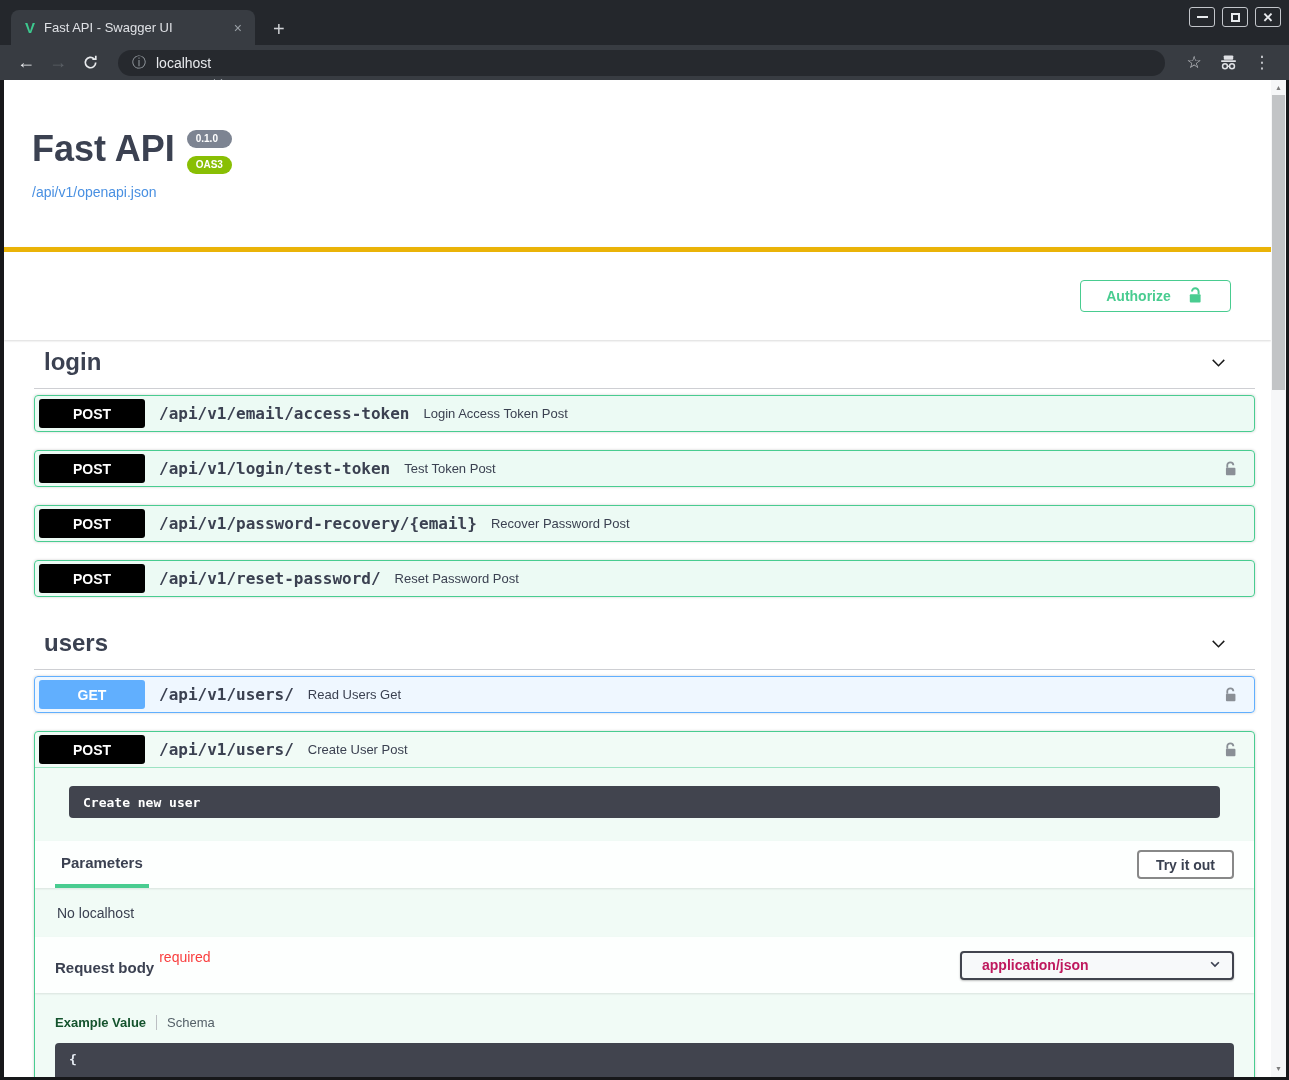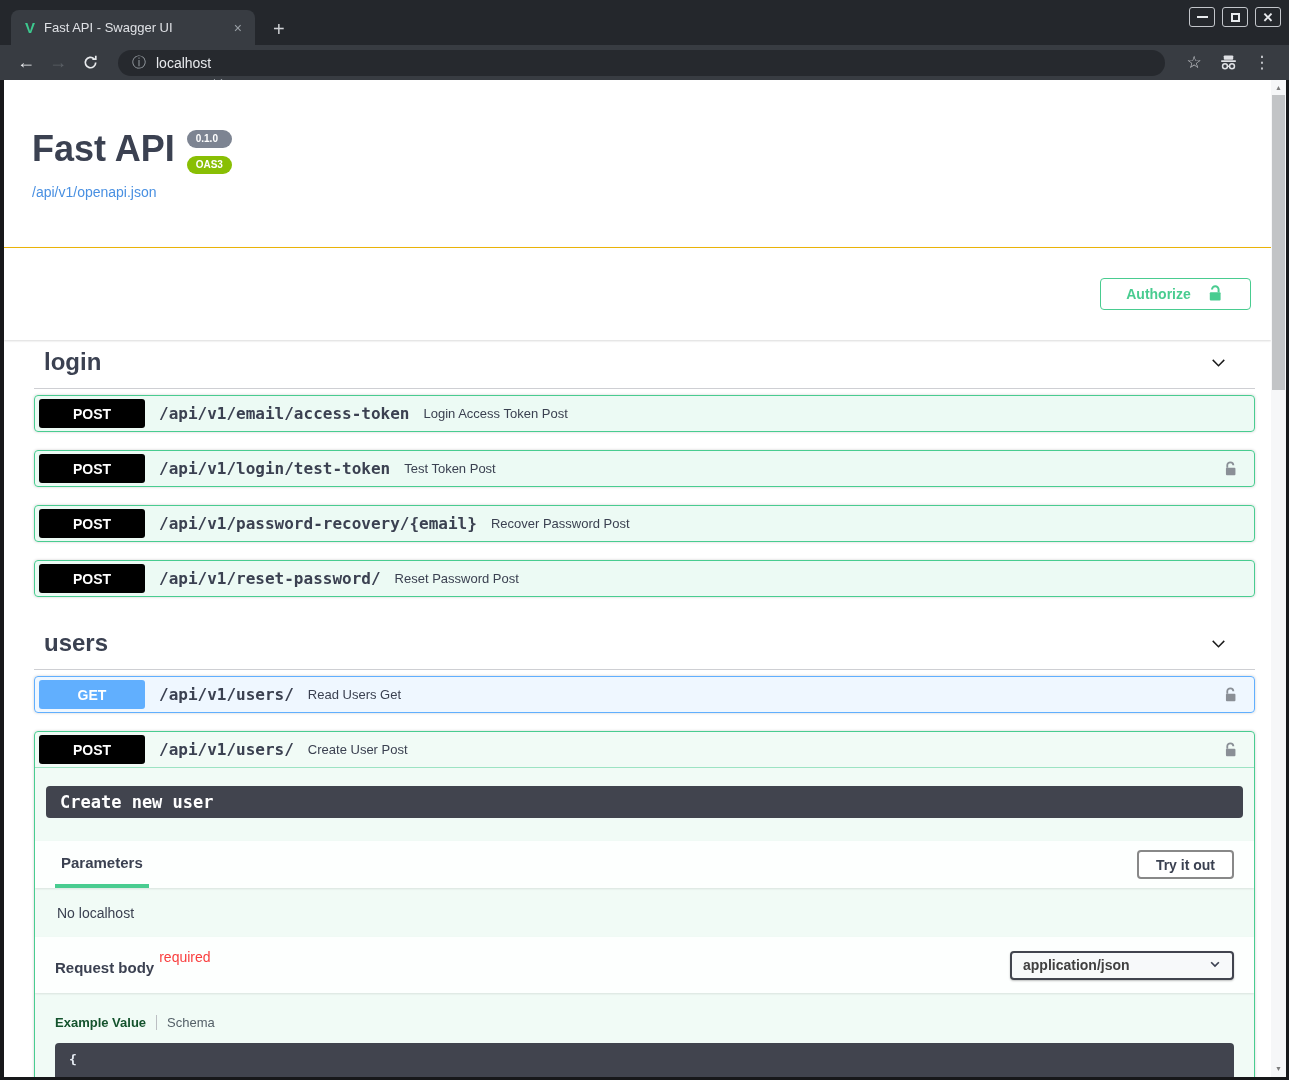--- a/index.html
+++ b/index.html
@@ -46,23 +46,23 @@
 
   
   .info-block { padding:48px 28px 0; }
   .api-title { font-size:36px; font-weight:bold; color:#3b4151; display:flex; align-items:flex-start; }
   .badges { display:flex; gap:8px; margin:2px 0 0 12px;flex-direction:column; }
   .pill { font-size:10px; font-weight:bold; color:#fff; border-radius:57px; padding:3px 9px; line-height:12px; }
   .pill.version { background:#7d8492; }
   .pill.oas { background:#89bf04; }
   .spec-link { display:inline-block; margin-top:10px; font-size:14px; color:#4990e2; text-decoration:none; }
 
-  .scheme-container { margin-top:46px; height:93px; background:#fff; border-top:1px solid #eab308;
+  .scheme-container { margin-top:46px; height:93px; background:#fff; border-top:5px solid #eab308;
                       box-shadow:0 1px 2px 0 rgba(0,0,0,.15); display:flex; align-items:center;
-                      justify-content:flex-end; padding-right:20px; }
+                      justify-content:flex-end; padding-right:40px; }
   .authorize-btn { width:151px; height:32px; background:#fff; border:1px solid #49cc90; border-radius:4px;
                    color:#49cc90; font-weight:bold; font-size:14px; display:flex; align-items:center;
                    justify-content:center; gap:14px; cursor:pointer; font-family:inherit; }
 
   
   .ops-wrap { padding:0 16px 0 30px; }
   .tag-header { margin-top:24px; display:flex; align-items:center; justify-content:space-between;
                 padding:8px 26px 12px 10px; border-bottom:1px solid rgba(59,65,81,.25); }
   .tag-title { font-size:24px; font-weight:bold; color:#3b4151; }
   .tag-header:first-child { margin-top:0; }
@@ -79,38 +79,38 @@
   .op-path { font-family:"DejaVu Sans Mono", monospace; font-weight:bold; font-size:16px;
              color:#3b4151; margin-left:14px; }
   .op-summary-text { font-size:13px; color:#3b4151; margin-left:14px; }
   .lock { margin-left:auto; display:flex; align-items:center; }
 
   
   .opblock-open { border:1px solid #49cc90; border-radius:4px; background:rgba(73,204,144,.08);
                   box-shadow:0 0 3px rgba(0,0,0,.19); margin-top:18px; height:360px; overflow:hidden; }
   .opened-summary { height:36px; display:flex; align-items:center; padding:0 14px 0 4px;
                     border-bottom:1px solid rgba(73,204,144,.5); }
-  .op-desc { margin:18px 11px 0; height:32px; background:#41444e; border-radius:4px; color:#fff;
-             font-family:"DejaVu Sans Mono", monospace; font-size:17px; font-weight:bold;
+  .op-desc { margin:18px 34px 0; height:32px; background:#41444e; border-radius:4px; color:#fff;
+             font-family:"DejaVu Sans Mono", monospace; font-size:13px; font-weight:bold;
              display:flex; align-items:center; padding-left:14px; }
   .sect-header { background:rgba(255,255,255,.85); box-shadow:0 1px 2px rgba(0,0,0,.1);
                  display:flex; justify-content:space-between; padding:0 20px; }
   .params-header { margin-top:23px; height:47px; align-items:stretch; }
   .param-tab { display:flex; align-items:center; border-bottom:4px solid #49cc90; font-size:15px;
                font-weight:bold; color:#3b4151; padding:0 6px; }
   .try-btn { align-self:center; height:29px; padding:0 17px; background:#fff; border:2px solid #888;
              border-radius:4px; font-weight:bold; font-size:14px; color:#3b4151; cursor:pointer;
              font-family:inherit; }
   .no-params { height:49px; display:flex; align-items:center; padding:0 22px; font-size:14px; color:#3b4151; }
   .body-header { height:56px; align-items:center; }
   .rb-label { font-size:15px; font-weight:bold; color:#3b4151; }
   .rb-required { font-size:14px; color:#f93e3e; position:relative; top:-5px; left:5px; font-weight:normal;text-align:right; }
-  .ct-select { width:224px; height:29px; background:#f7f9fa; border:2px solid #41444e; border-radius:4px;
-               display:flex; align-items:center; justify-content:space-between; padding:0 10px 0 11px;
-               font-size:14px; font-weight:bold; color:#404040; box-shadow:0 1px 2px rgba(0,0,0,.25); }
+  .ct-select { width:274px; height:29px; background:#f7f9fa; border:2px solid #41444e; border-radius:4px;
+               display:flex; align-items:center; justify-content:space-between; padding:0 10px 0 20px;
+               font-size:14px; font-weight:bold; color:#be185d; box-shadow:0 1px 2px rgba(0,0,0,.25); }
   .example-area { padding:22px 20px 30px; }
   .model-tabs { display:flex; align-items:center; font-size:13px; }
   .model-tab-active { font-weight:bold; color:#14532d; }
   .model-tab-divider { width:1px; height:15px; background:#bcbfc3; margin:0 10px; }
   .model-tab { color:#546068; }
   .code-block { margin-top:13px; background:#41444e; border-radius:4px; min-height:60px;
                 color:#e8eef5; font-family:"DejaVu Sans Mono", monospace; font-size:13px;
                 font-weight:bold; padding:9px 14px; }
 
   .chev svg { display:block; }

